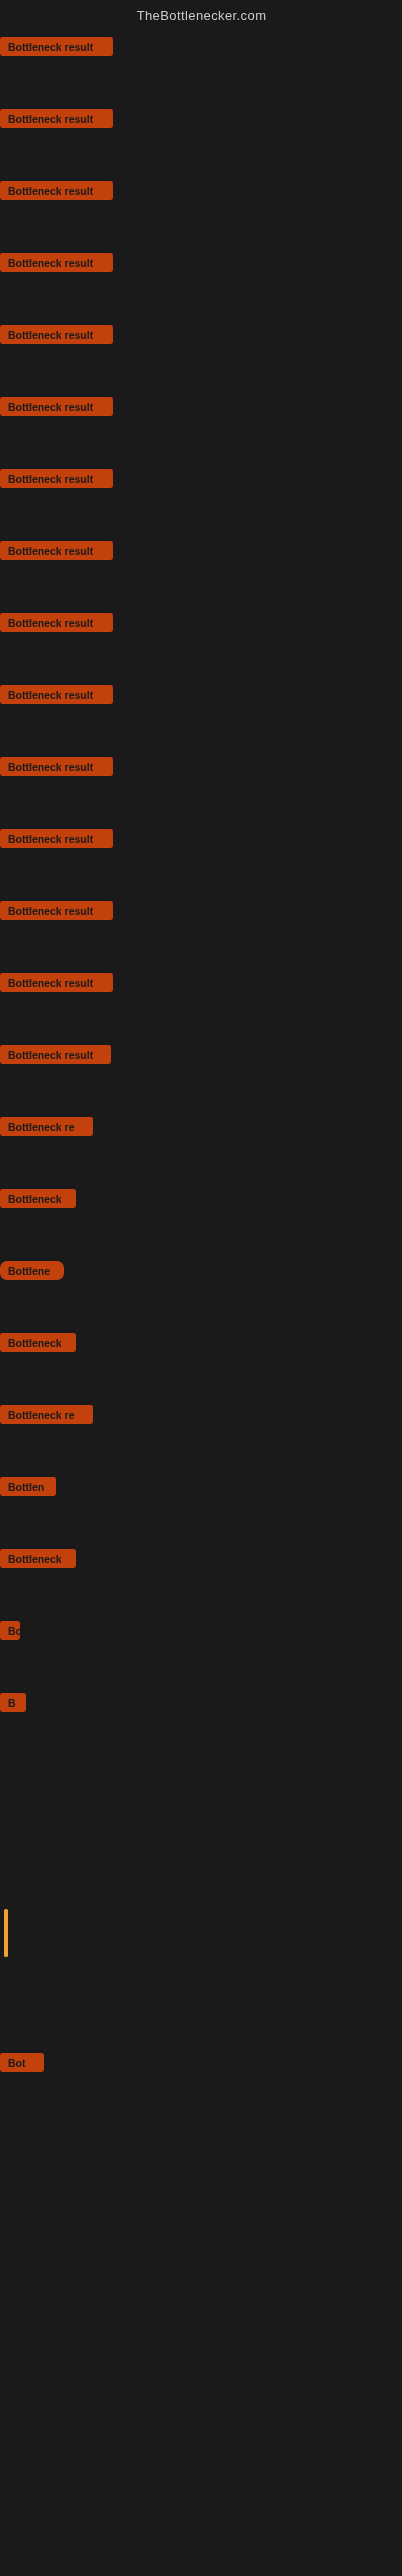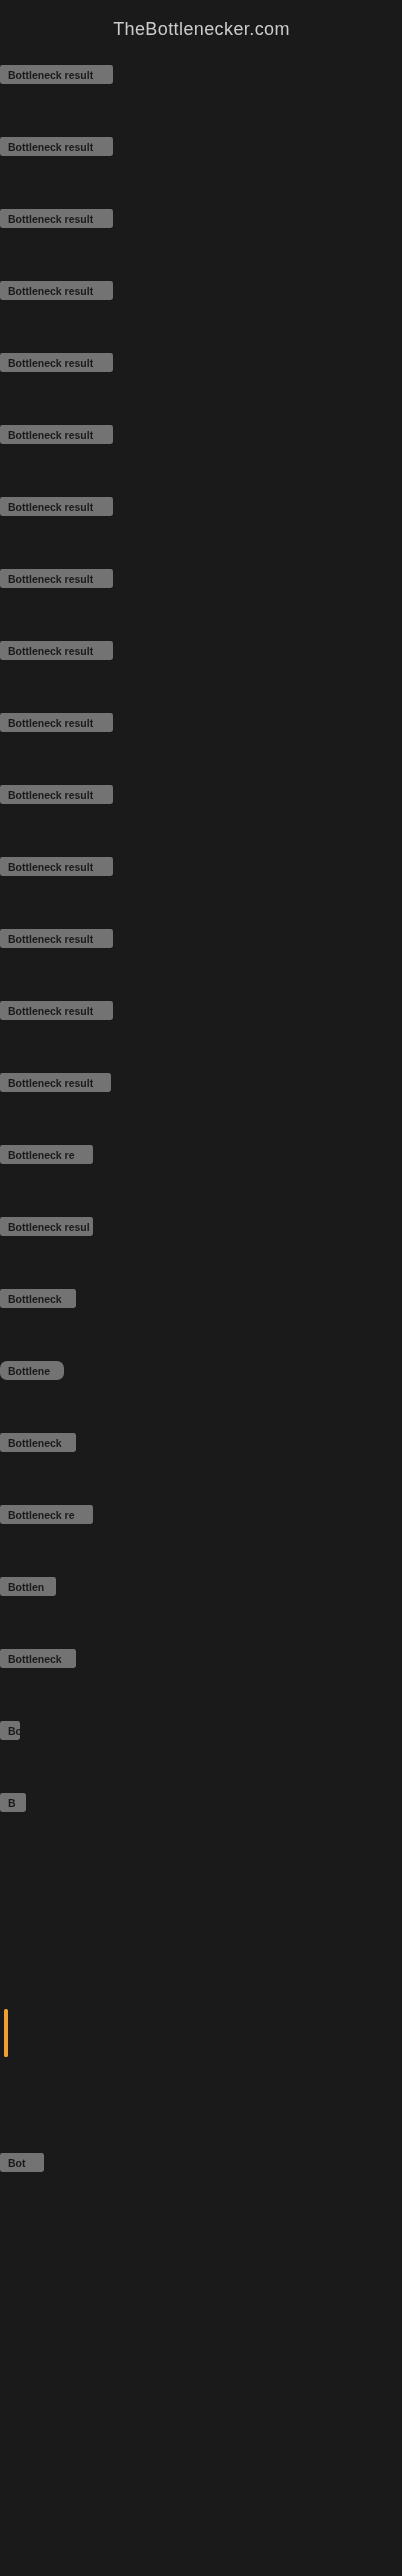--- a/index.html
+++ b/index.html
@@ -12,40 +12,40 @@
       background-color: #1a1a1a;
       width: 403px;
       min-height: 2576px;
       font-family: Arial, sans-serif;
       position: relative;
     }
 
     .site-title {
       text-align: center;
       color: #cccccc;
-      font-size: 18px;
-      padding: 19px 0;
+      font-size: 13px;
+      padding: 8px 0;
       letter-spacing: 0.4px;
     }
 
     .bottleneck-container {
       position: relative;
       width: 403px;
     }
 
     .bottleneck-item {
       position: relative;
       height: 72px;
       display: flex;
       align-items: flex-start;
       padding-top: 6.4px;
     }
 
     .bottleneck-badge {
-      background-color: #737373;
+      background-color: #c2410c;
       color: #1a1a1a;
       font-size: 10.5px;
       font-weight: bold;
       padding: 3.2px 8px;
       border-radius: 2.4px;
       white-space: nowrap;
       overflow: hidden;
       display: inline-block;
       position: absolute;
       left: 0;
@@ -111,23 +111,20 @@
     <div class="bottleneck-item">
       <span class="bottleneck-badge" style="width: 113px; overflow: hidden;">Bottleneck result</span>
     </div>
     <div class="bottleneck-item">
       <span class="bottleneck-badge" style="width: 111px; overflow: hidden;">Bottleneck result</span>
     </div>
     <div class="bottleneck-item">
       <span class="bottleneck-badge" style="width: 93px; overflow: hidden;">Bottleneck re</span>
     </div>
     <div class="bottleneck-item">
-      <span class="bottleneck-badge" style="width: 93px; overflow: hidden;">Bottleneck resul</span>
-    </div>
-    <div class="bottleneck-item">
       <span class="bottleneck-badge" style="width: 76px; overflow: hidden;">Bottleneck</span>
     </div>
     <div class="bottleneck-item">
       <span class="bottleneck-badge" style="width: 64px; overflow: hidden; border-radius: 7px;">Bottlene</span>
     </div>
     <div class="bottleneck-item">
       <span class="bottleneck-badge" style="width: 76px; overflow: hidden;">Bottleneck</span>
     </div>
     <div class="bottleneck-item">
       <span class="bottleneck-badge" style="width: 93px; overflow: hidden;">Bottleneck re</span>

